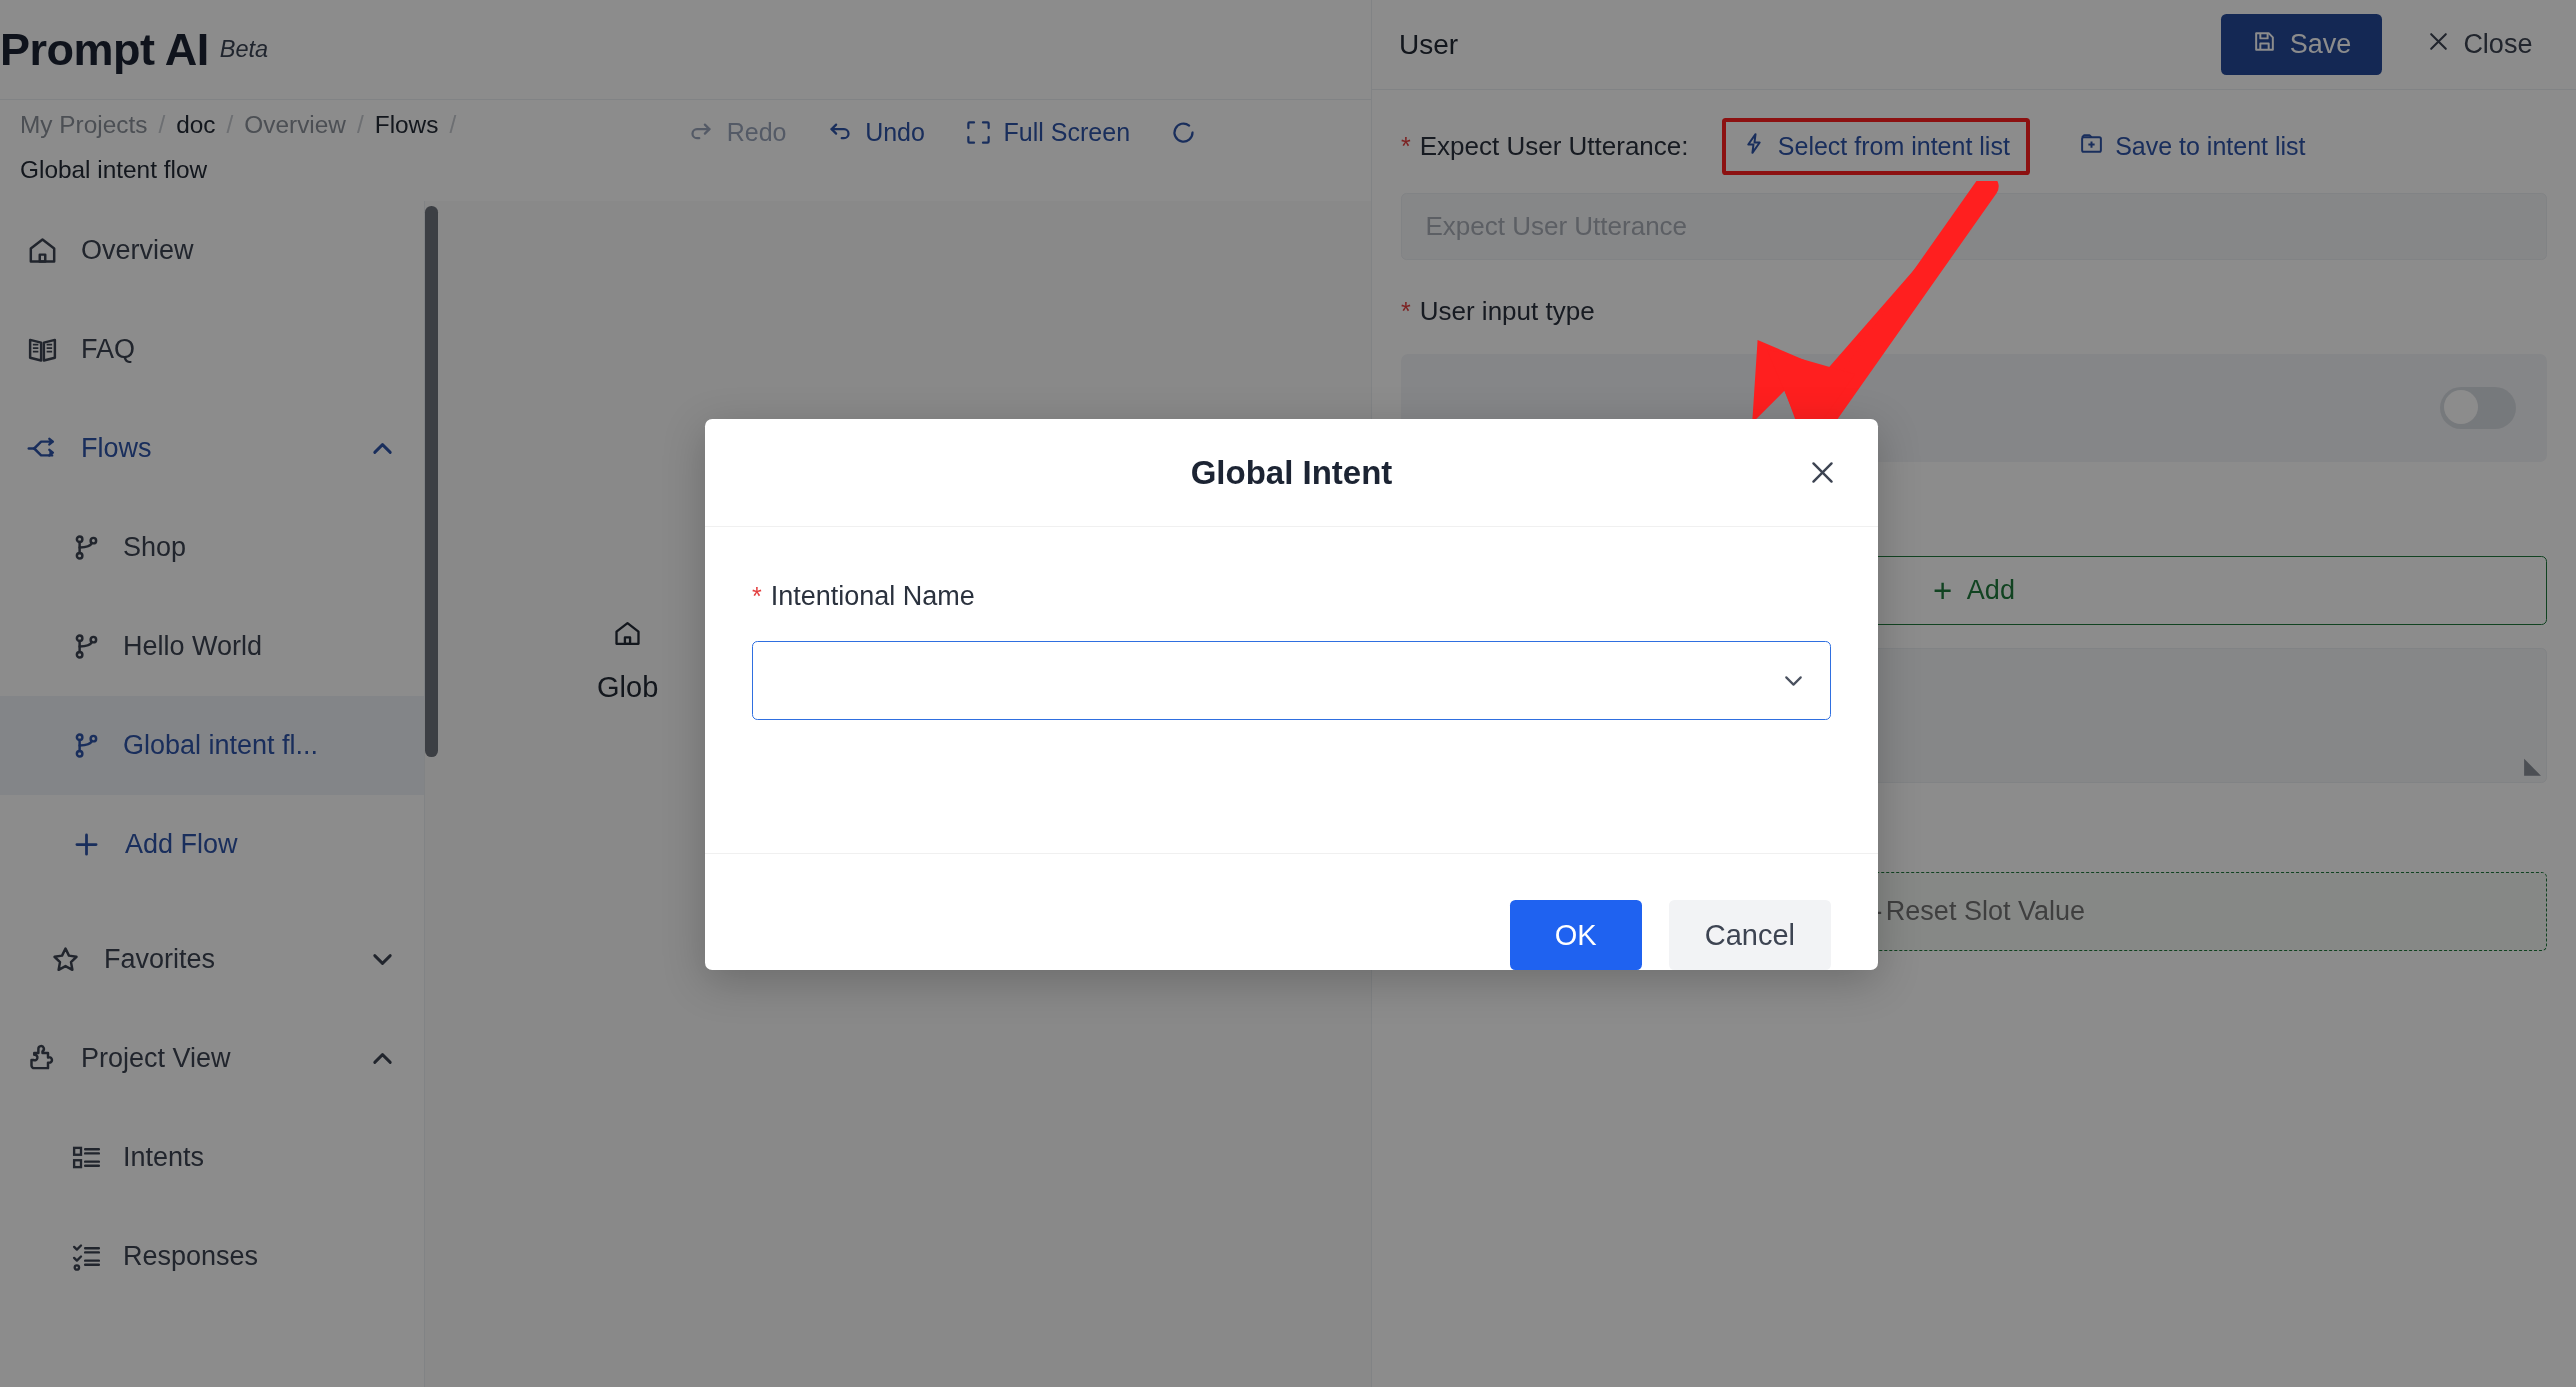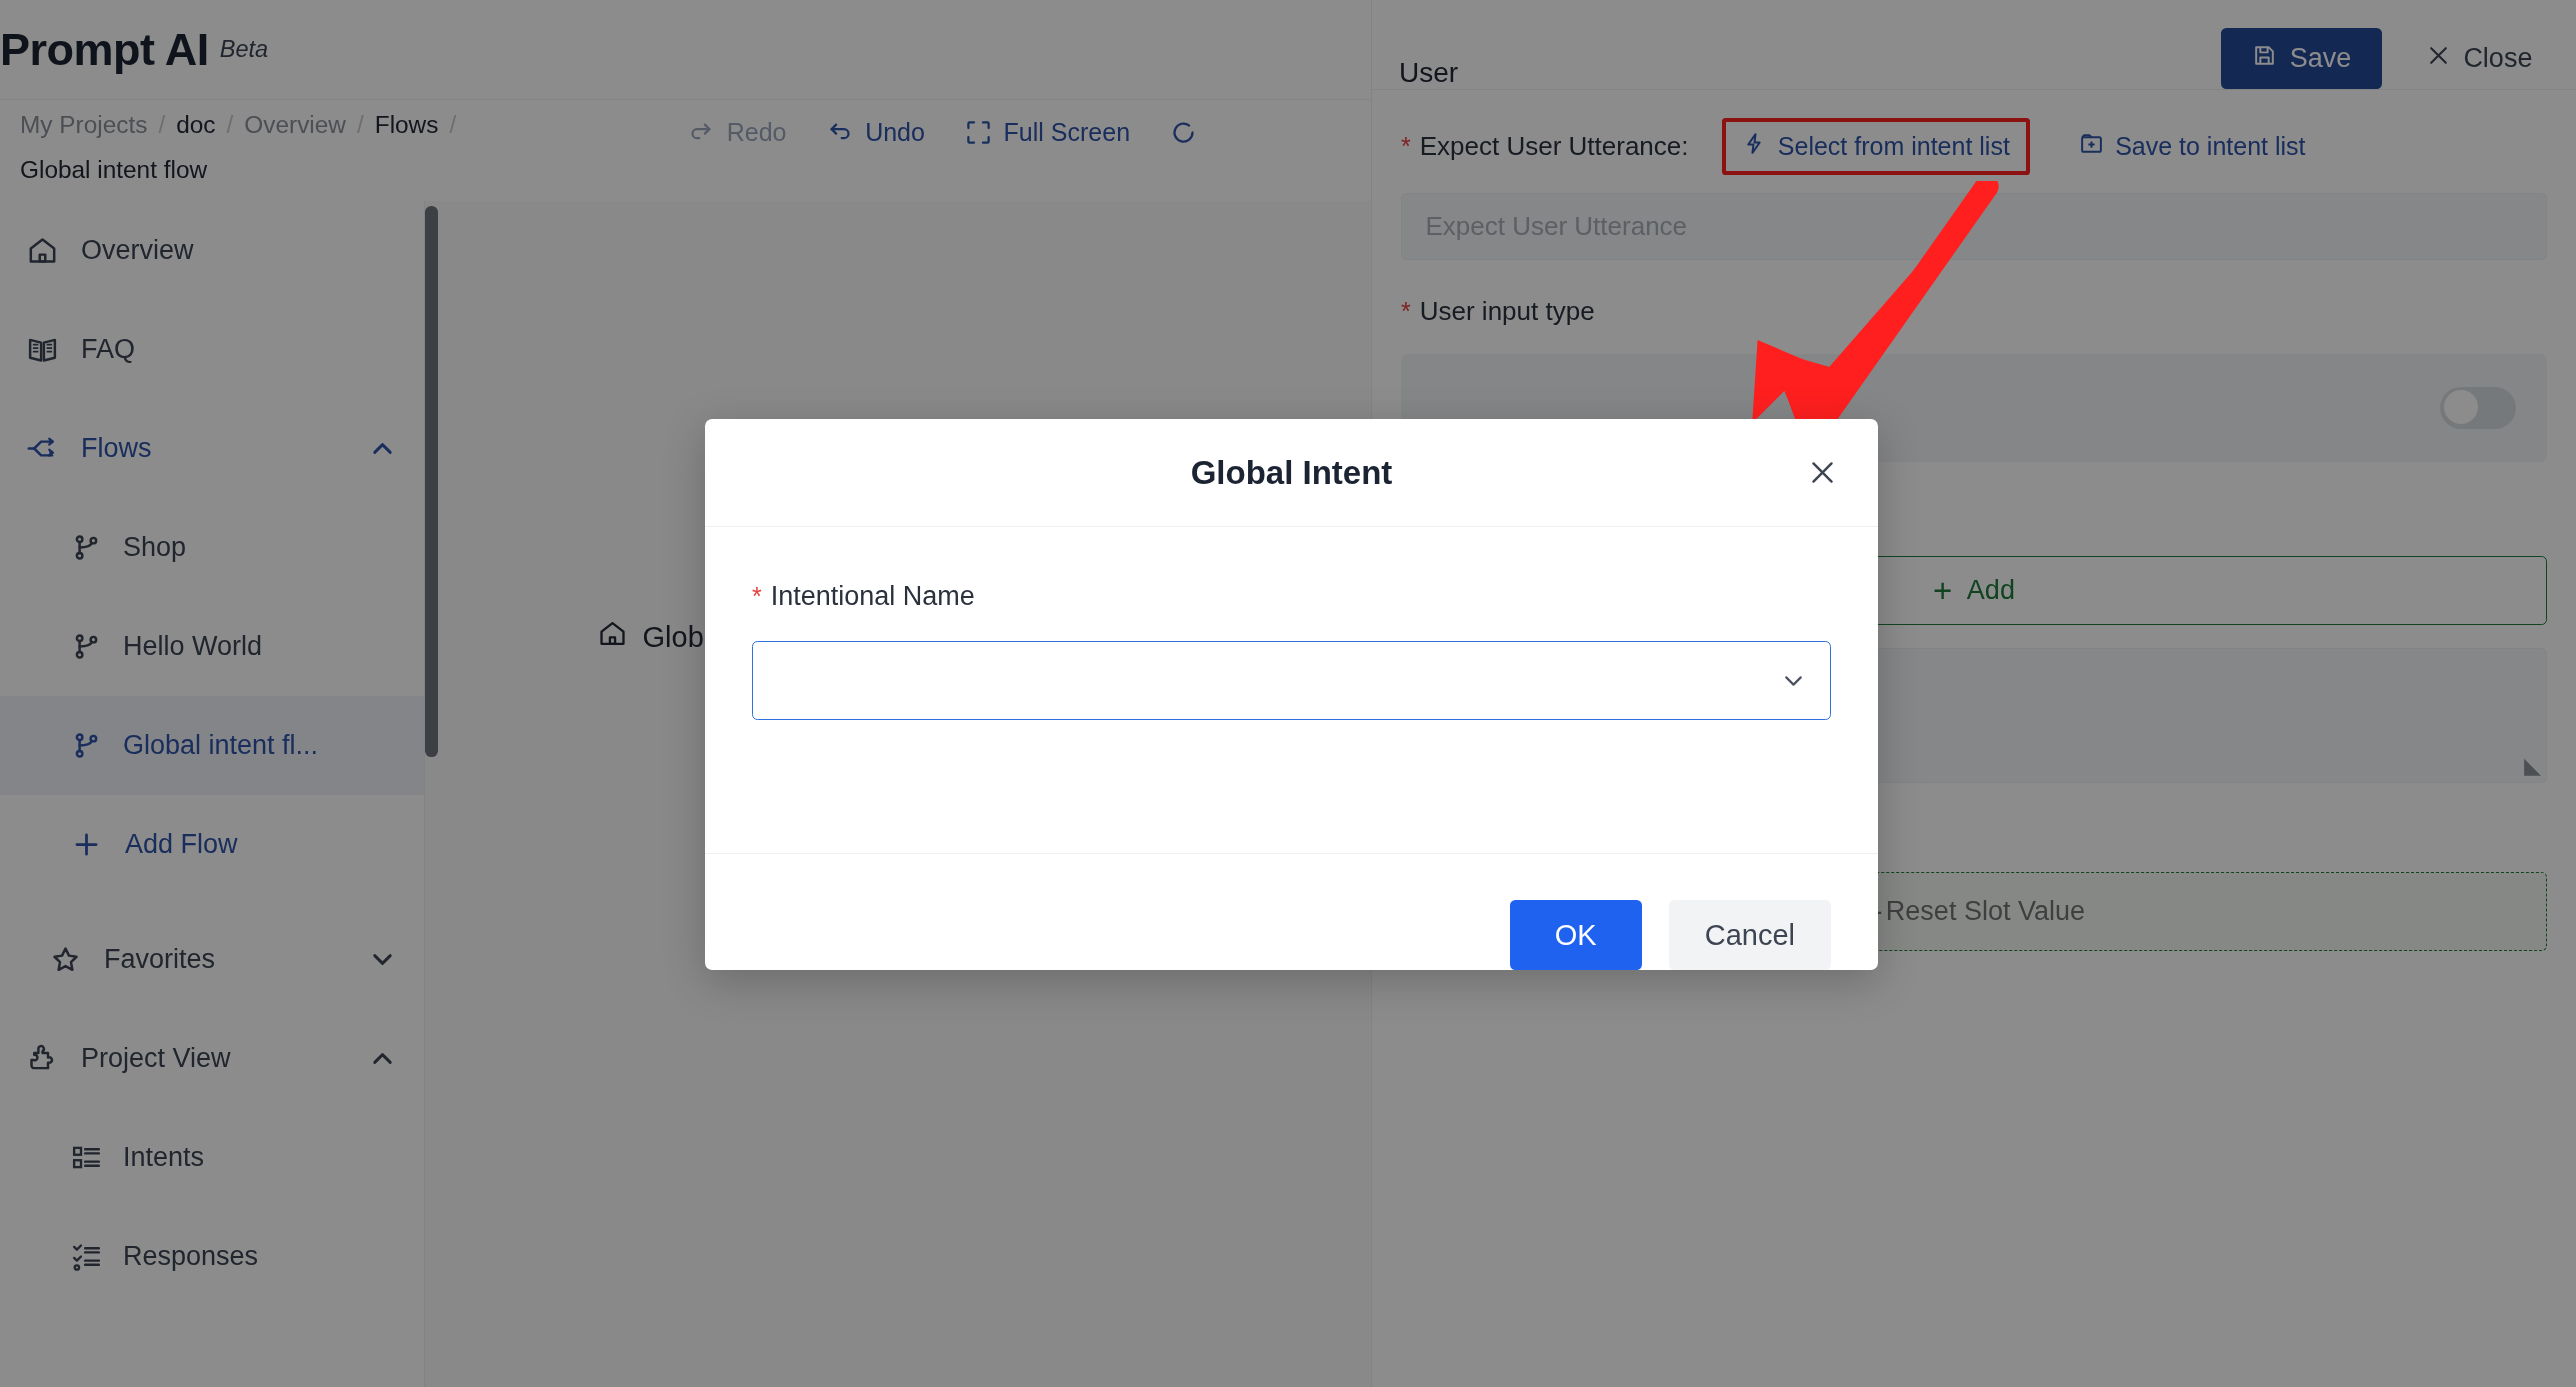--- a/index.html
+++ b/index.html
@@ -84,32 +84,32 @@
   }
 
   
   .canvas {
     position: absolute; left: 425px; top: 201px; right: 1205px; bottom: 0;
     background: #fafafa;
   }
   .flow-node {
     position: absolute; left: 172px; top: 417px;
     display: flex; align-items: center; gap: 14.5px;
-    font-size: 29px; color: #232a36; white-space: nowrap;
+    font-size: 29px; color: #232a36; white-space: nowrap; flex-direction: column;
   }
   .flow-node svg { width: 31px; height: 31px; }
 
   
   .rpanel {
     position: absolute; right: 0; top: 0; width: 1205px; height: 1387px;
     background: #ffffff; border-left: 0.9px solid #eceef2;
   }
   .rp-header {
     position: relative; height: 90px; border-bottom: 0.9px solid #eceef2;
-    display: flex; align-items: flex-end; padding: 0 0 0 27px;
+    display: flex; align-items: center; padding: 0 0 0 27px;
   }
   .rp-title { font-size: 28px; color: #232a36; flex: 1; }
   .btn-save {
     display: flex; align-items: center; gap: 12.6px;
     background: #254a9a; color: #fff; font-size: 27px;
     height: 61px; padding: 0 31px; border-radius: 5.4px; cursor: pointer; margin-right: 12.6px;
   }
   .btn-save svg { width: 25px; height: 25px; }
   .btn-close {
     display: flex; align-items: center; gap: 12.6px;

